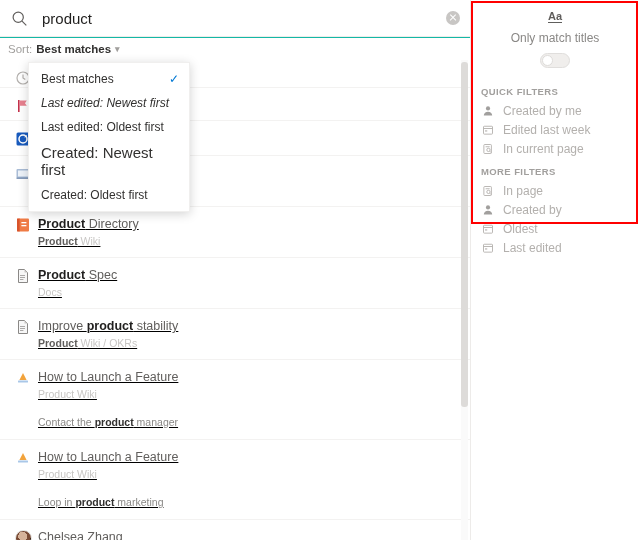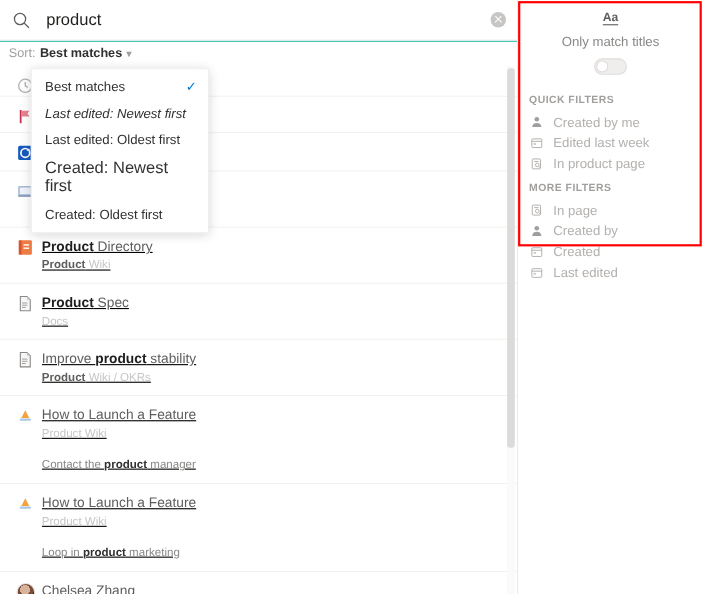--- a/index.html
+++ b/index.html
@@ -429,21 +429,21 @@
 
     <div class="f-item">
       <span class="fi-ico">
         <svg width="12" height="12" viewBox="0 0 16 16" fill="none" stroke="#b3b0ad" stroke-width="1.2">
           <rect x="2.5" y="2" width="10" height="12" rx="1"></rect>
           <circle cx="8.6" cy="9.2" r="2.2"></circle>
             <line x1="10.3" y1="10.9" x2="12.4" y2="13"></line>
           <line x1="4.8" y1="5" x2="10.2" y2="5"></line>
         </svg>
       </span>
-      <span>In product page</span>
+      <span>In current page</span>
     </div>
 
     <div class="f-group-title">MORE FILTERS</div>
 
     <div class="f-item">
       <span class="fi-ico">
         <svg width="12" height="12" viewBox="0 0 16 16" fill="none" stroke="#b3b0ad" stroke-width="1.2">
           <rect x="2.5" y="2" width="10" height="12" rx="1"></rect>
           <circle cx="8.6" cy="9.2" r="2.2"></circle>
             <line x1="10.3" y1="10.9" x2="12.4" y2="13"></line>
@@ -464,21 +464,21 @@
     </div>
 
     <div class="f-item">
       <span class="fi-ico">
         <svg width="12" height="12" viewBox="0 0 16 16" fill="none" stroke="#b3b0ad" stroke-width="1.2">
           <rect x="2" y="3" width="12" height="10.5" rx="1"></rect>
             <line x1="2" y1="6" x2="14" y2="6"></line>
           <rect x="4" y="8" width="3" height="2.4" fill="#d0cecc" stroke="none"></rect>
         </svg>
       </span>
-      <span>Created</span>
+      <span>Oldest</span>
     </div>
 
     <div class="f-item">
       <span class="fi-ico">
         <svg width="12" height="12" viewBox="0 0 16 16" fill="none" stroke="#b3b0ad" stroke-width="1.2">
           <rect x="2" y="3" width="12" height="10.5" rx="1"></rect>
             <line x1="2" y1="6" x2="14" y2="6"></line>
           <rect x="4" y="8" width="3" height="2.4" fill="#d0cecc" stroke="none"></rect>
         </svg>
       </span>

